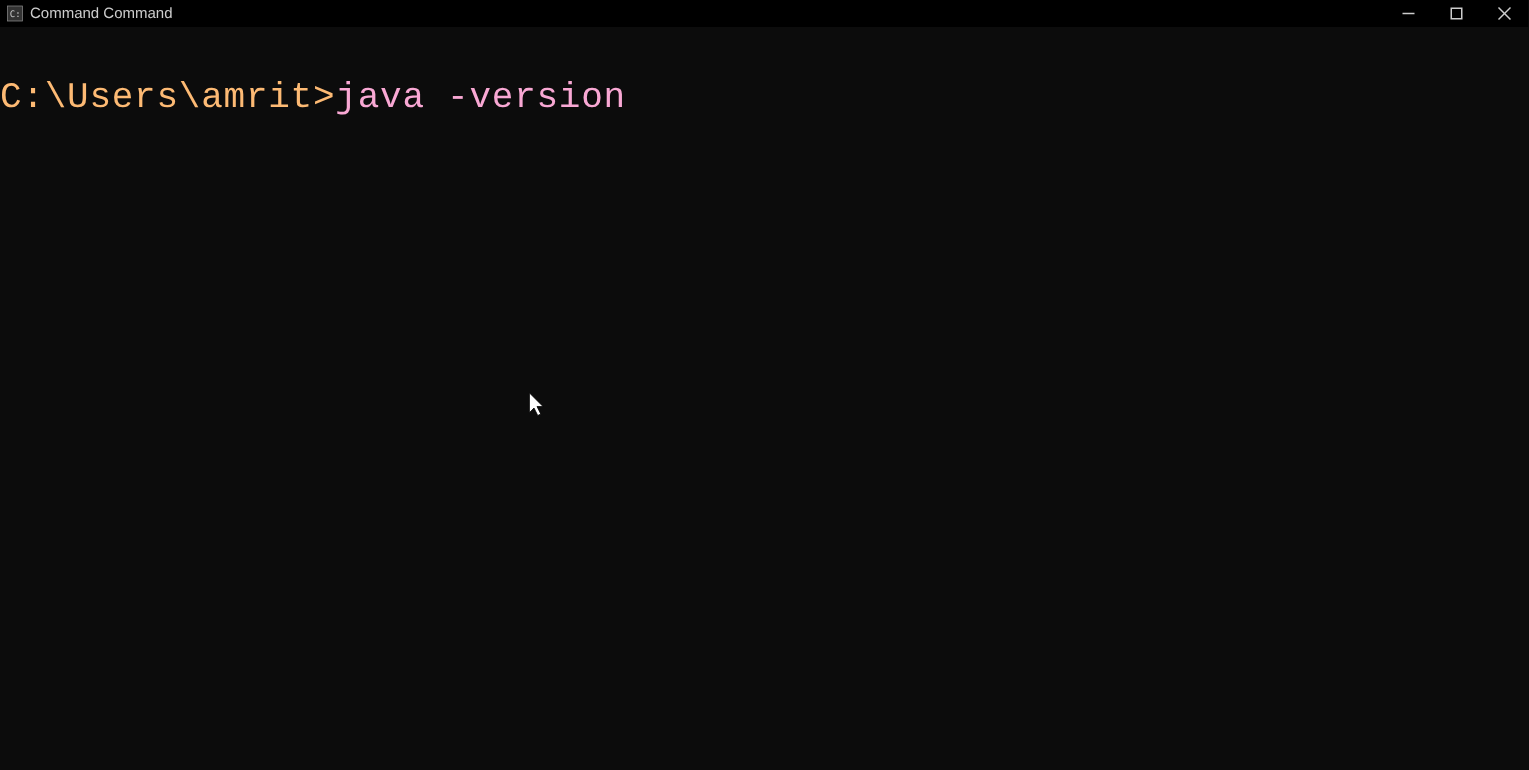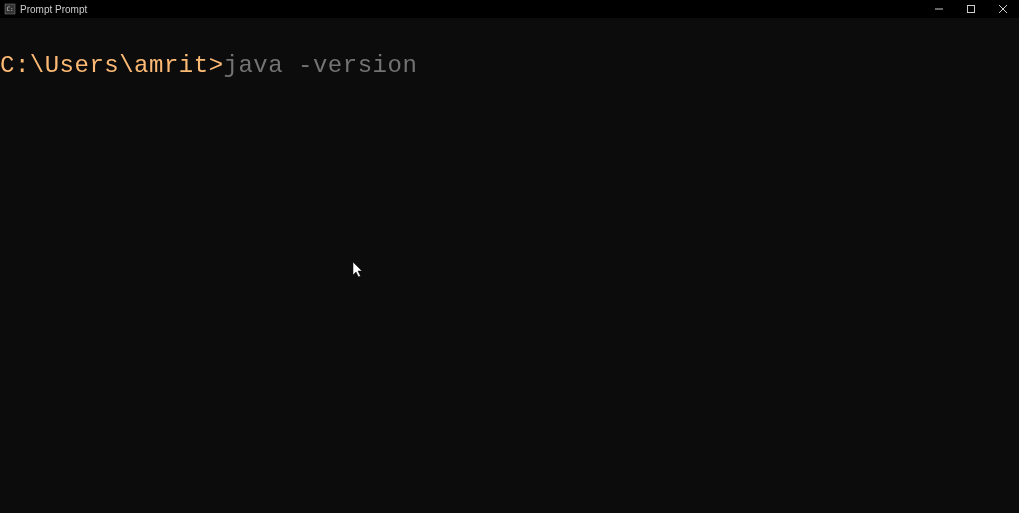--- a/index.html
+++ b/index.html
@@ -90,21 +90,21 @@
       color: #cccccc;
       white-space: pre;
       letter-spacing: 0.5px;
     }
     
     .prompt-text {
       color: #fdba74;
     }
     
     .command-text {
-      color: #737373;
+      color: #f9a8d4;
     }
     
     .cursor-pointer {
       position: absolute;
       left: 353px;
       top: 244px;
       width: 12px;
       height: 18px;
       pointer-events: none;
     }
@@ -118,21 +118,21 @@
 <body>
 
 <div class="titlebar">
   <div class="titlebar-left">
     <span class="app-icon">
       <svg viewBox="0 0 12 12">
         <rect x="1" y="1" width="10" height="10" fill="#333" stroke="#888" stroke-width="0.5"></rect>
         <text x="2.5" y="8" font-size="6" fill="#ccc" font-family="monospace">C:</text>
       </svg>
     </span>
-    <span class="title-text">Prompt Prompt</span>
+    <span class="title-text">Command Command</span>
   </div>
   <div class="titlebar-controls">
     <div class="control-btn">
       <svg viewBox="0 0 10 10">
         <line x1="1" y1="5" x2="9" y2="5"></line>
       </svg>
     </div>
     <div class="control-btn">
       <svg viewBox="0 0 10 10">
         <rect x="1.5" y="1.5" width="7" height="7"></rect>

